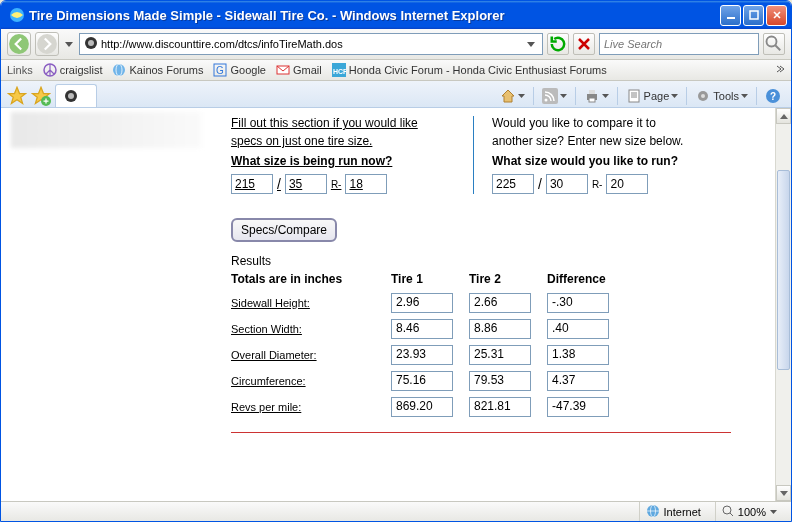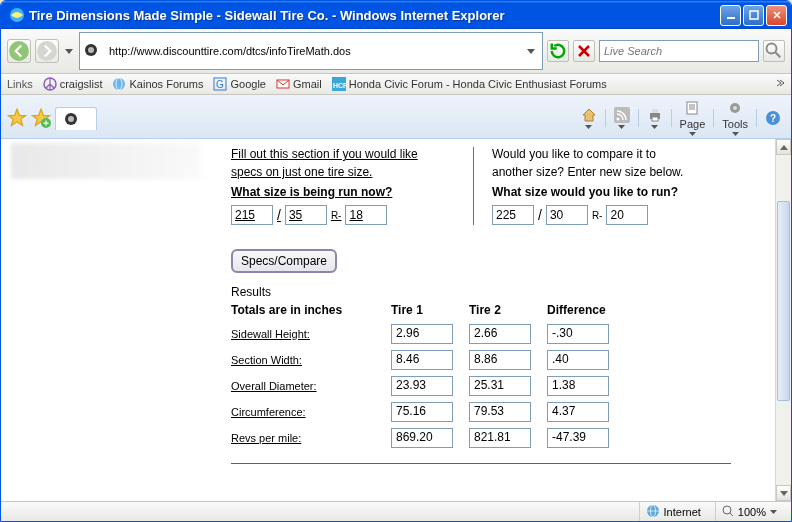--- a/index.html
+++ b/index.html
@@ -14,41 +14,41 @@
 .winbtn { width: 21px; height: 21px; border: 1px solid #fff; border-radius: 3px; display: flex; align-items: center; justify-content: center; color: #fff; font-weight: bold; font-size: 11px; }
 .winbtn.min, .winbtn.max { background: linear-gradient(to bottom, #6fa3e8, #2c6fca); }
 .winbtn.close { background: linear-gradient(to bottom, #f08f7a, #d6482b); }
 .winbtn svg { width: 10px; height: 10px; }
 
 .toolbar { background: linear-gradient(to bottom, #fafafa, #e8e8e4); border-bottom: 1px solid #c8c8c0; padding: 3px 6px; display: flex; align-items: center; gap: 4px; }
 .navbtn { width: 24px; height: 24px; border: 1px solid #bfbfb8; border-radius: 3px; background: linear-gradient(to bottom, #fefefe, #e8e8e4); display: flex; align-items: center; justify-content: center; }
 .navbtn.back svg circle { fill: #8fc776; }
 .dropdown-arrow { width: 12px; height: 24px; display: flex; align-items: center; justify-content: center; }
 .addrbar { flex: 1; display: flex; align-items: center; gap: 4px; }
-.urlbox { flex: 1; height: 38px; border: 1px solid #7f9db9; background: #fff; display: flex; align-items: center; padding: 0 4px; gap: 11px; }
+.urlbox { flex: 1; height: 22px; border: 1px solid #7f9db9; background: #fff; display: flex; align-items: center; padding: 0 4px; gap: 3px; }
 .urlbox input { flex: 1; border: none; outline: none; font-size: 11px; }
 .urlbox .dropbtn { width: 14px; display: flex; align-items: center; justify-content: center; }
 .smbtn { width: 22px; height: 22px; border: 1px solid #bfbfb8; border-radius: 2px; background: linear-gradient(to bottom, #fefefe, #e8e8e4); display: flex; align-items: center; justify-content: center; }
 .smbtn.green svg { stroke: #0a0; }
 .smbtn.red svg { stroke: #c00; }
 .searchbox { width: 160px; height: 22px; border: 1px solid #7f9db9; background: #fff; display: flex; align-items: center; padding: 0 4px; color: #999; font-style: italic; }
 .searchbox input { flex: 1; border: none; outline: none; font-size: 11px; color: #999; font-style: italic; }
 
 .links-row { background: linear-gradient(to bottom, #fafafa, #e8e8e4); border-bottom: 1px solid #c8c8c0; padding: 3px 6px; display: flex; align-items: center; gap: 10px; font-size: 11px; }
 .links-row .label { color: #555; }
 .linkitem { display: flex; align-items: center; gap: 3px; color: #333; }
 .linkitem .ico { width: 14px; height: 14px; display: flex; align-items: center; justify-content: center; }
 .chevron { margin-left: auto; }
 
 .tabbar { background: linear-gradient(to bottom, #eef3fa, #dbe7f5); border-bottom: 1px solid #b8cde6; padding: 3px 6px 0; display: flex; align-items: center; gap: 4px; }
 .favbtn { width: 20px; height: 20px; display: flex; align-items: center; justify-content: center; }
 .tab { background: #fff; border: 1px solid #b8cde6; border-bottom: none; border-radius: 3px 3px 0 0; padding: 4px 18px 4px 8px; display: flex; align-items: center; gap: 6px; font-size: 11px; max-width: 310px; }
 .tab .tico { width: 14px; height: 14px; }
 .tabtools { margin-left: auto; display: flex; align-items: center; gap: 4px; }
-.tbtn { display: flex; align-items: center; gap: 2px; padding: 2px 4px; font-size: 11px; color: #333; flex-direction: column; }
+.tbtn { display: flex; align-items: center; gap: 2px; padding: 2px 4px; font-size: 11px; color: #333; }
 .tbtn .ico { width: 16px; height: 16px; display: flex; align-items: center; justify-content: center; }
 .sep { width: 1px; height: 18px; background: #b8cde6; }
 
 .content { flex: 1; overflow: auto; background: #fff; position: relative; }
 .page { padding: 8px 20px 8px 230px; font-family: Arial, sans-serif; font-size: 12px; color: #000; }
 .page .topblur { position: absolute; left: 10px; top: 4px; width: 190px; height: 36px; background: linear-gradient(to right, #e8e8e8, #fafafa); filter: blur(2px); }
 .cols { display: flex; }
 .col { padding-right: 18px; }
 .col.left { width: 242px; text-decoration: underline; }
 .col.right { border-left: 1px solid #2a7fc2; padding-left: 18px; width: 260px; }

